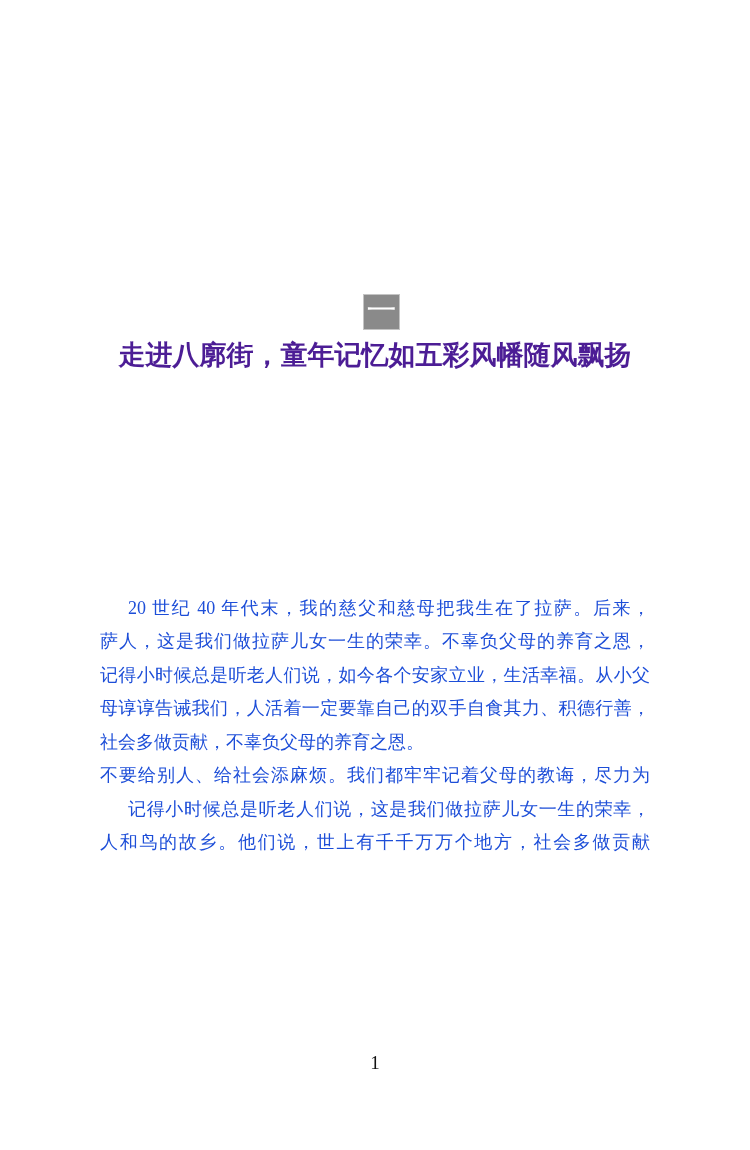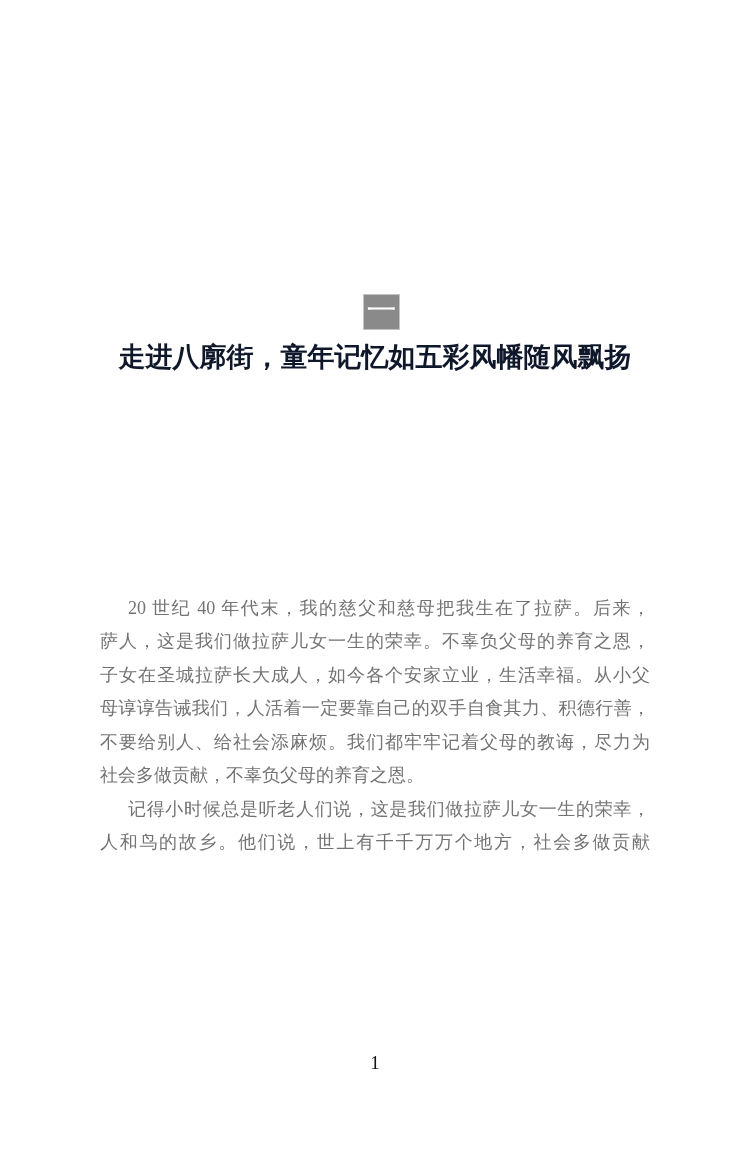--- a/index.html
+++ b/index.html
@@ -36,30 +36,31 @@
   }
   .chapter-title {
     position: absolute;
     top: 340px;
     left: 0;
     width: 100%;
     margin: 0;
     text-align: center;
     font-size: 27px;
     font-weight: bold;
-    color: #0f172a;
+    color: #4c1d95;
     line-height: 1.3;
+    font-family: Liberation Mono, monospace;
   }
   .body-text {
     position: absolute;
     left: 100px;
     top: 592px;
     width: 550px;
     font-size: 18px;
-    color: #737373;
+    color: #1d4ed8;
   }
   .line {
     height: 33.45px;
     line-height: 33.45px;
     text-align: justify;
     text-align-last: justify;
     overflow: hidden;
     white-space: normal;
   }
   .line.first {
@@ -86,24 +87,24 @@
   <div class="chapter-badge">
     <span>一</span>
   </div>
 
   <h1 class="chapter-title">走进八廓街，童年记忆如五彩风幡随风飘扬</h1>
 
   <div class="body-text">
     <div class="para">
       <div class="line first">20 世纪 40 年代末，我的慈父和慈母把我生在了拉萨。后来，</div>
       <div class="line">萨人，这是我们做拉萨儿女一生的荣幸。不辜负父母的养育之恩，</div>
-      <div class="line">子女在圣城拉萨长大成人，如今各个安家立业，生活幸福。从小父</div>
+      <div class="line">记得小时候总是听老人们说，如今各个安家立业，生活幸福。从小父</div>
       <div class="line">母谆谆告诫我们，人活着一定要靠自己的双手自食其力、积德行善，</div>
+      <div class="line free">社会多做贡献，不辜负父母的养育之恩。</div>
       <div class="line">不要给别人、给社会添麻烦。我们都牢牢记着父母的教诲，尽力为</div>
-      <div class="line free">社会多做贡献，不辜负父母的养育之恩。</div>
     </div>
     <div class="para">
       <div class="line first">记得小时候总是听老人们说，这是我们做拉萨儿女一生的荣幸，</div>
       <div class="line">人和鸟的故乡。他们说，世上有千千万万个地方，社会多做贡献</div>
     </div>
   </div>
 
   <div class="page-number">1</div>
 
 </div>

